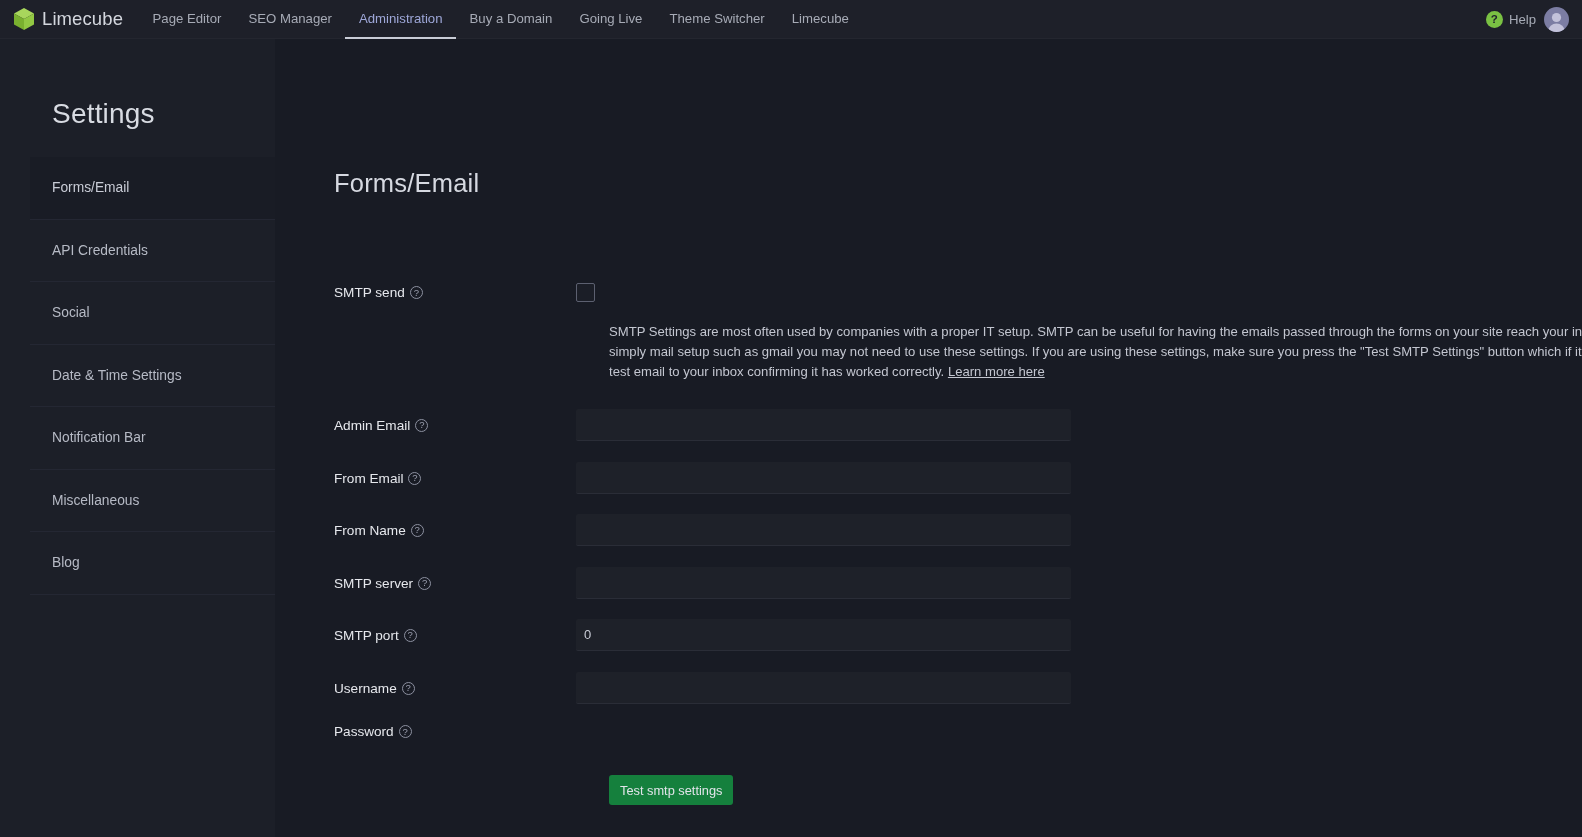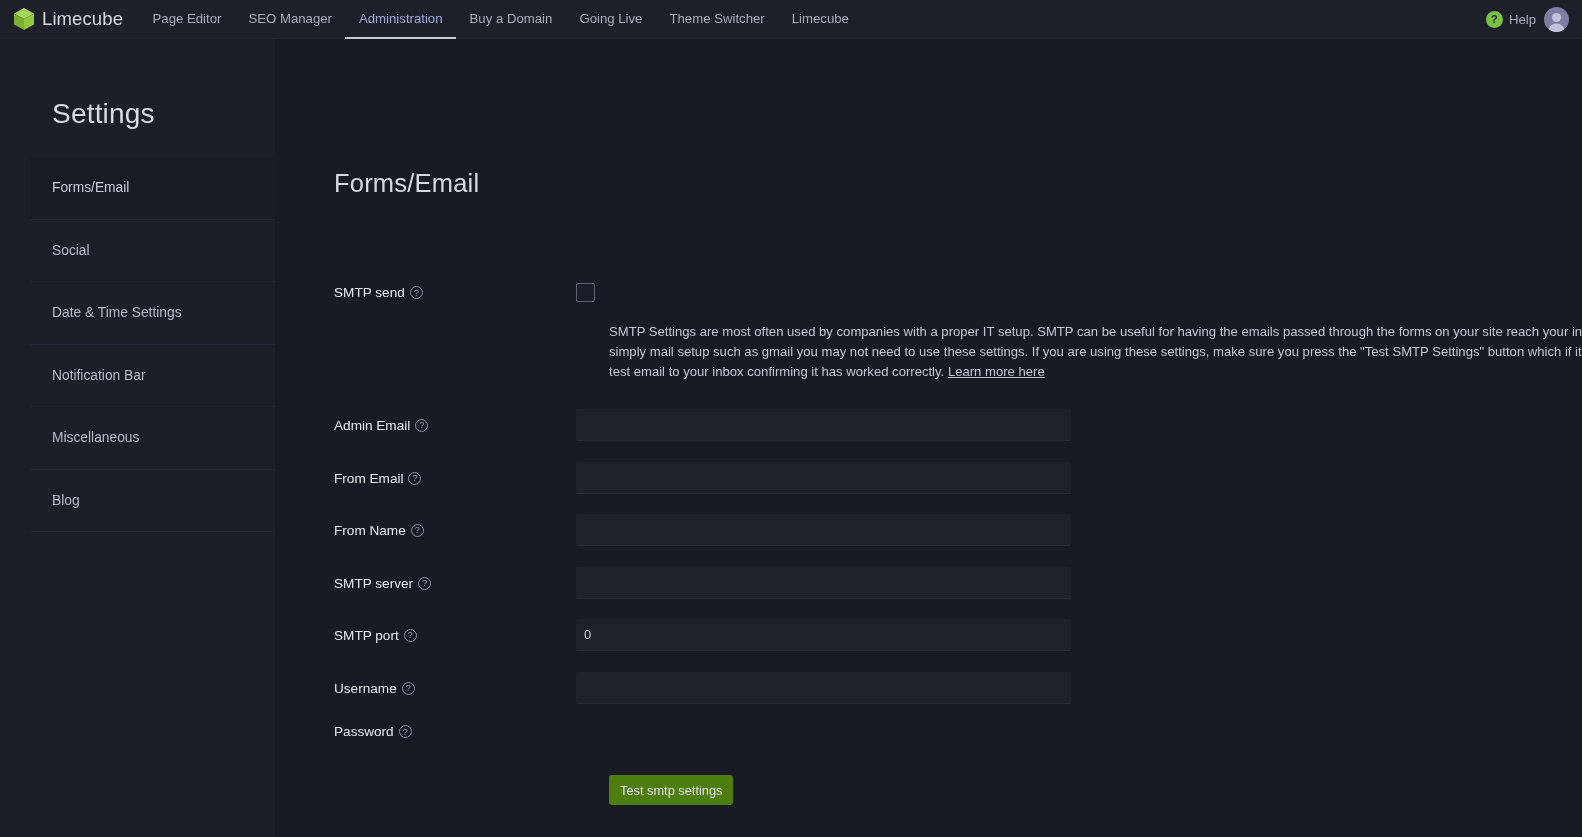--- a/index.html
+++ b/index.html
@@ -257,21 +257,21 @@
     outline: none;
   }
   .text-input::placeholder { color: #787c8a; }
 
   .test-btn {
     position: absolute;
     left: 334px;
     top: 736px;
     height: 30px;
     padding: 0 11px;
-    background: #4d7c0f;
+    background: #15803d;
     border: none;
     border-radius: 3px;
     color: #e2e4ea;
     font-size: 12.8px;
     font-family: "Liberation Sans", sans-serif;
     cursor: pointer;
   }
 </style>
 </head>
 <body>
@@ -311,20 +311,21 @@
       </svg>
     </div>
   </div>
 </div>
 
 <div class="page">
 
   <div class="sidebar">
     <div style="height:118px"></div>
     <div class="side-item active">Forms/Email</div>
+    <div class="side-item">API Credentials</div>
     <div class="side-item">Social</div>
     <div class="side-item">Date &amp; Time Settings</div>
     <div class="side-item">Notification Bar</div>
     <div class="side-item">Miscellaneous</div>
     <div class="side-item">Blog</div>
   </div>
 
   <div class="settings-title">Settings</div>
   <button class="save-all">
     <span class="tick">

